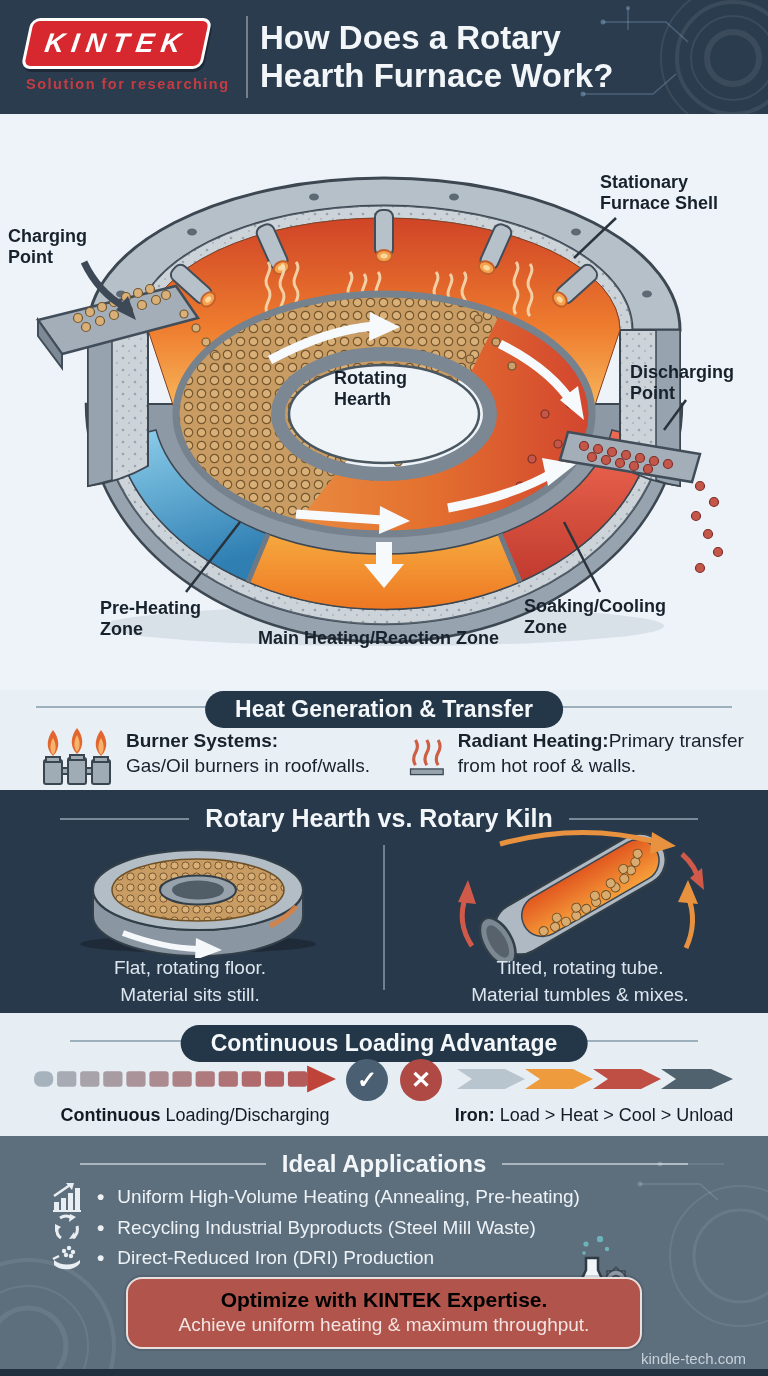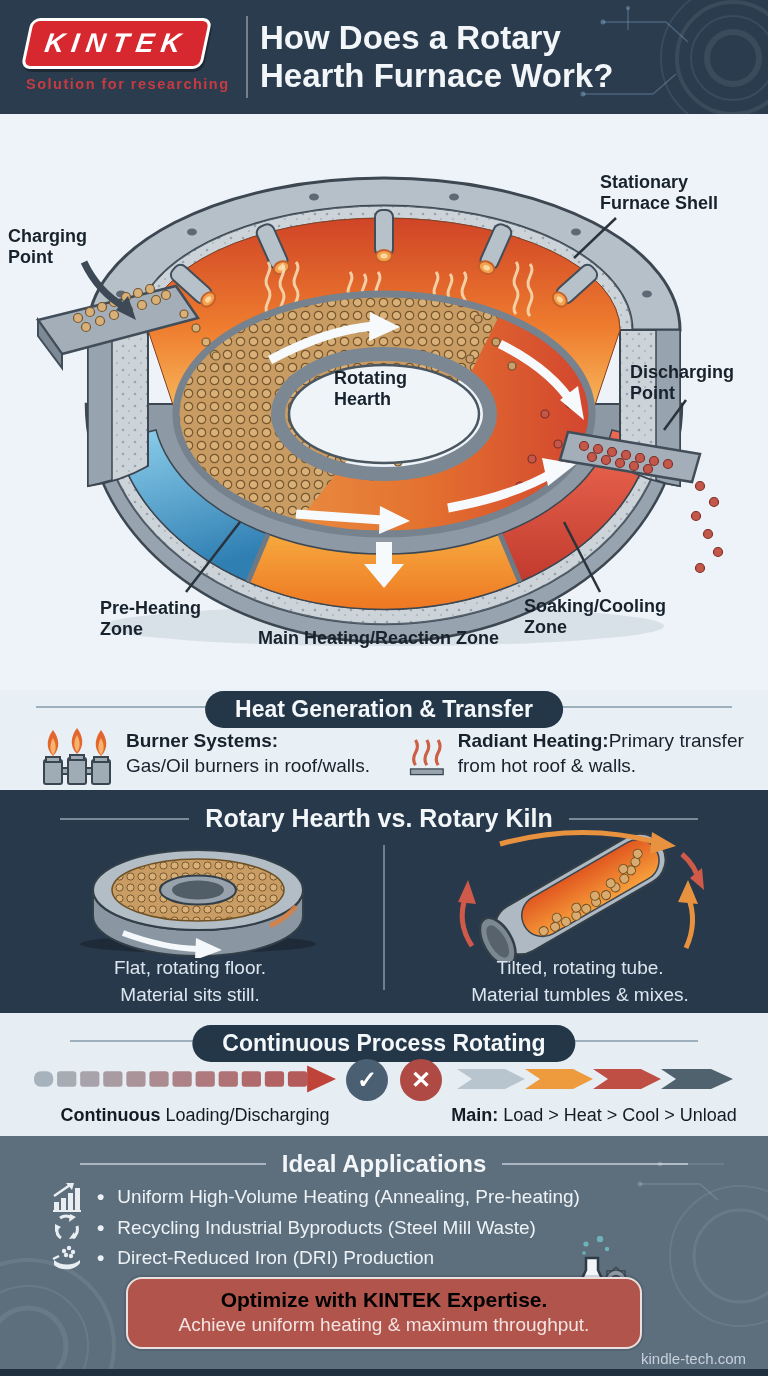--- a/index.html
+++ b/index.html
@@ -444,21 +444,21 @@
     </div>
     <div class="cap" style="left:420px;top:165px;width:320px;">
       <span>Tilted, rotating tube.</span><br>
       <span>Material tumbles &amp; mixes.</span>
     </div>
   </div>
 
   <div class="process">
     <div class="rule" style="top:27px;left:70px;right:70px;"></div>
     <div class="pill" style="top:12px;">
-      <span>Continuous Process Rotating</span>
+      <span>Continuous Loading Advantage</span>
     </div>
 
     <svg style="position:absolute;left:34px;top:52px;" width="302" height="28" viewBox="0 0 314 28">
       <g>
         <rect x="0" y="6" width="20" height="16" rx="7" fill="#a6b3bd"></rect>
         <rect x="24" y="6" width="20" height="16" rx="3" fill="#a7abb4"></rect>
         <rect x="48" y="6" width="20" height="16" rx="3" fill="#a8a3ab"></rect>
         <rect x="72" y="6" width="20" height="16" rx="3" fill="#a99ba2"></rect>
         <rect x="96" y="6" width="20" height="16" rx="3" fill="#aa9399"></rect>
         <rect x="120" y="6" width="20" height="16" rx="3" fill="#ab8b90"></rect>
@@ -481,21 +481,21 @@
       <polygon points="0,5 48,5 68,15 48,25 0,25 15,15" fill="#b9c5ce"></polygon>
       <polygon points="68,5 116,5 136,15 116,25 68,25 83,15" fill="#ee9b3e"></polygon>
       <polygon points="136,5 184,5 204,15 184,25 136,25 151,15" fill="#bf4f45"></polygon>
       <polygon points="204,5 254,5 276,15 254,25 204,25 219,15" fill="#51626f"></polygon>
     </svg>
 
     <div class="plabel" style="left:30px;top:92px;width:330px;">
       <b>Continuous</b><span> Loading/Discharging</span>
     </div>
     <div class="plabel" style="left:426px;top:92px;width:336px;">
-      <b>Main:</b><span> Load &gt; Heat &gt; Cool &gt; Unload</span>
+      <b>Iron:</b><span> Load &gt; Heat &gt; Cool &gt; Unload</span>
     </div>
   </div>
 
   <div class="apps">
     <svg class="apps-deco" width="768" height="233" viewBox="0 0 768 233">
       <g fill="none" stroke="rgba(235,242,248,0.09)">
         <circle cx="28" cy="210" r="38" stroke-width="5"></circle>
         <circle cx="28" cy="210" r="60" stroke-width="2"></circle>
         <circle cx="28" cy="210" r="86" stroke-width="4"></circle>
         <circle cx="740" cy="120" r="46" stroke-width="3"></circle>

